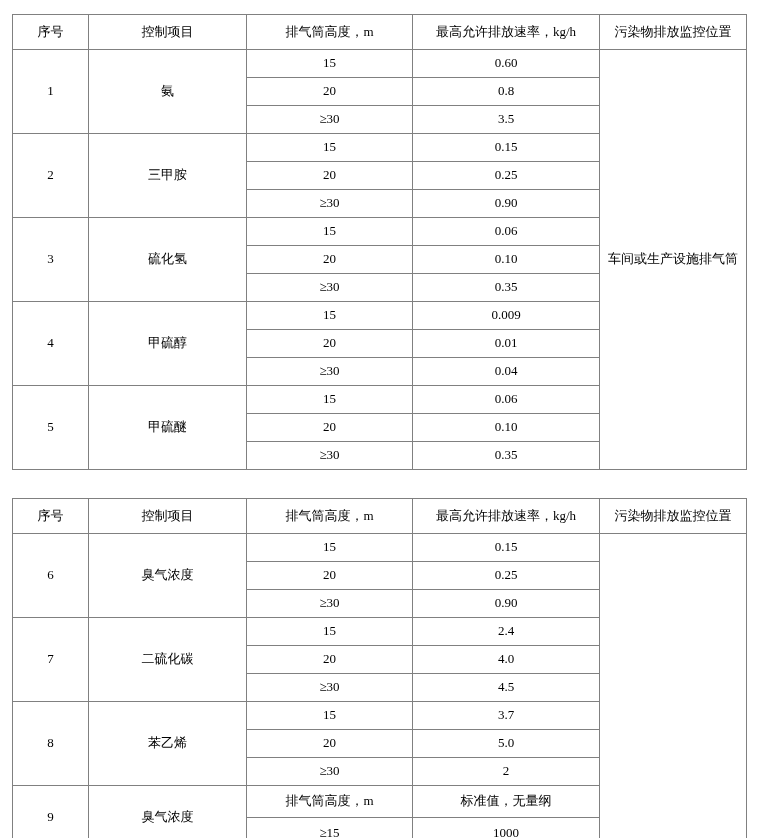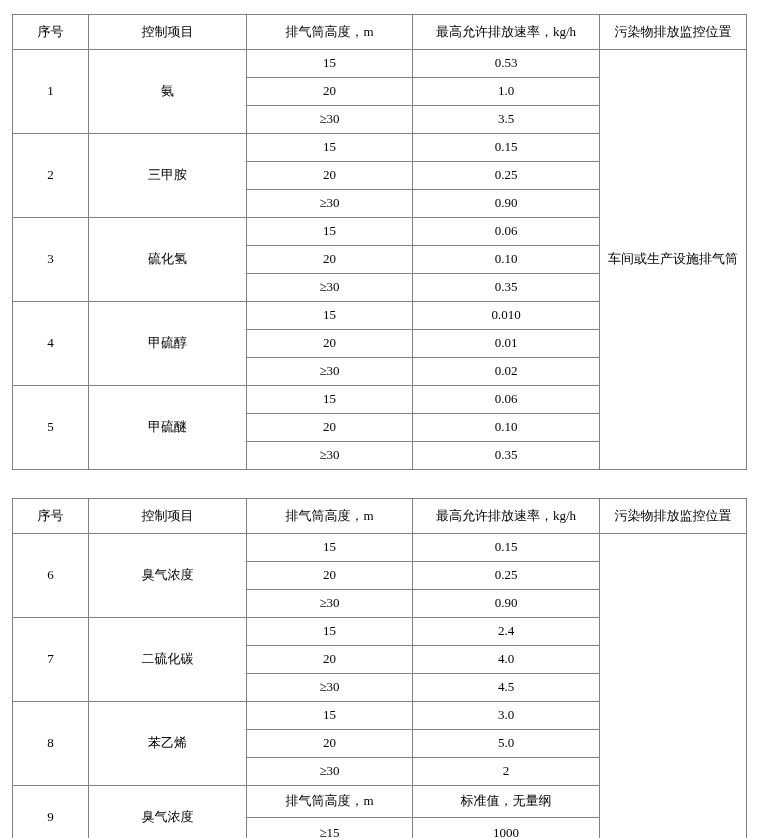--- a/index.html
+++ b/index.html
@@ -94,26 +94,26 @@
         <td>最高允许排放速率，kg/h</td>
         <td>污染物排放监控位置</td>
       </tr>
     </thead>
     <tbody>
 
       <tr>
         <td class="cell-no" rowspan="3">1</td>
         <td class="cell-item" rowspan="3">氨</td>
         <td class="cell-sub">15</td>
-        <td class="cell-sub">0.53</td>
+        <td class="cell-sub">0.60</td>
         <td class="pos-cell" rowspan="15">车间或生产设施排气筒</td>
       </tr>
       <tr>
         <td class="cell-sub">20</td>
-        <td class="cell-sub">1.0</td>
+        <td class="cell-sub">0.8</td>
       </tr>
       <tr>
         <td class="cell-sub">≥30</td>
         <td class="cell-sub">3.5</td>
       </tr>
 
       <tr>
         <td class="cell-no" rowspan="3">2</td>
         <td class="cell-item" rowspan="3">三甲胺</td>
         <td class="cell-sub">15</td>
@@ -140,29 +140,29 @@
       </tr>
       <tr>
         <td class="cell-sub">≥30</td>
         <td class="cell-sub">0.35</td>
       </tr>
 
       <tr>
         <td class="cell-no" rowspan="3">4</td>
         <td class="cell-item" rowspan="3">甲硫醇</td>
         <td class="cell-sub">15</td>
-        <td class="cell-sub">0.010</td>
+        <td class="cell-sub">0.009</td>
       </tr>
       <tr>
         <td class="cell-sub">20</td>
         <td class="cell-sub">0.01</td>
       </tr>
       <tr>
         <td class="cell-sub">≥30</td>
-        <td class="cell-sub">0.02</td>
+        <td class="cell-sub">0.04</td>
       </tr>
 
       <tr>
         <td class="cell-no" rowspan="3">5</td>
         <td class="cell-item" rowspan="3">甲硫醚</td>
         <td class="cell-sub">15</td>
         <td class="cell-sub">0.06</td>
       </tr>
       <tr>
         <td class="cell-sub">20</td>
@@ -224,21 +224,21 @@
       </tr>
       <tr>
         <td class="cell-sub">≥30</td>
         <td class="cell-sub">4.5</td>
       </tr>
 
       <tr>
         <td class="cell-no" rowspan="3">8</td>
         <td class="cell-item" rowspan="3">苯乙烯</td>
         <td class="cell-sub">15</td>
-        <td class="cell-sub">3.0</td>
+        <td class="cell-sub">3.7</td>
       </tr>
       <tr>
         <td class="cell-sub">20</td>
         <td class="cell-sub">5.0</td>
       </tr>
       <tr>
         <td class="cell-sub">≥30</td>
         <td class="cell-sub">2</td>
       </tr>
 

